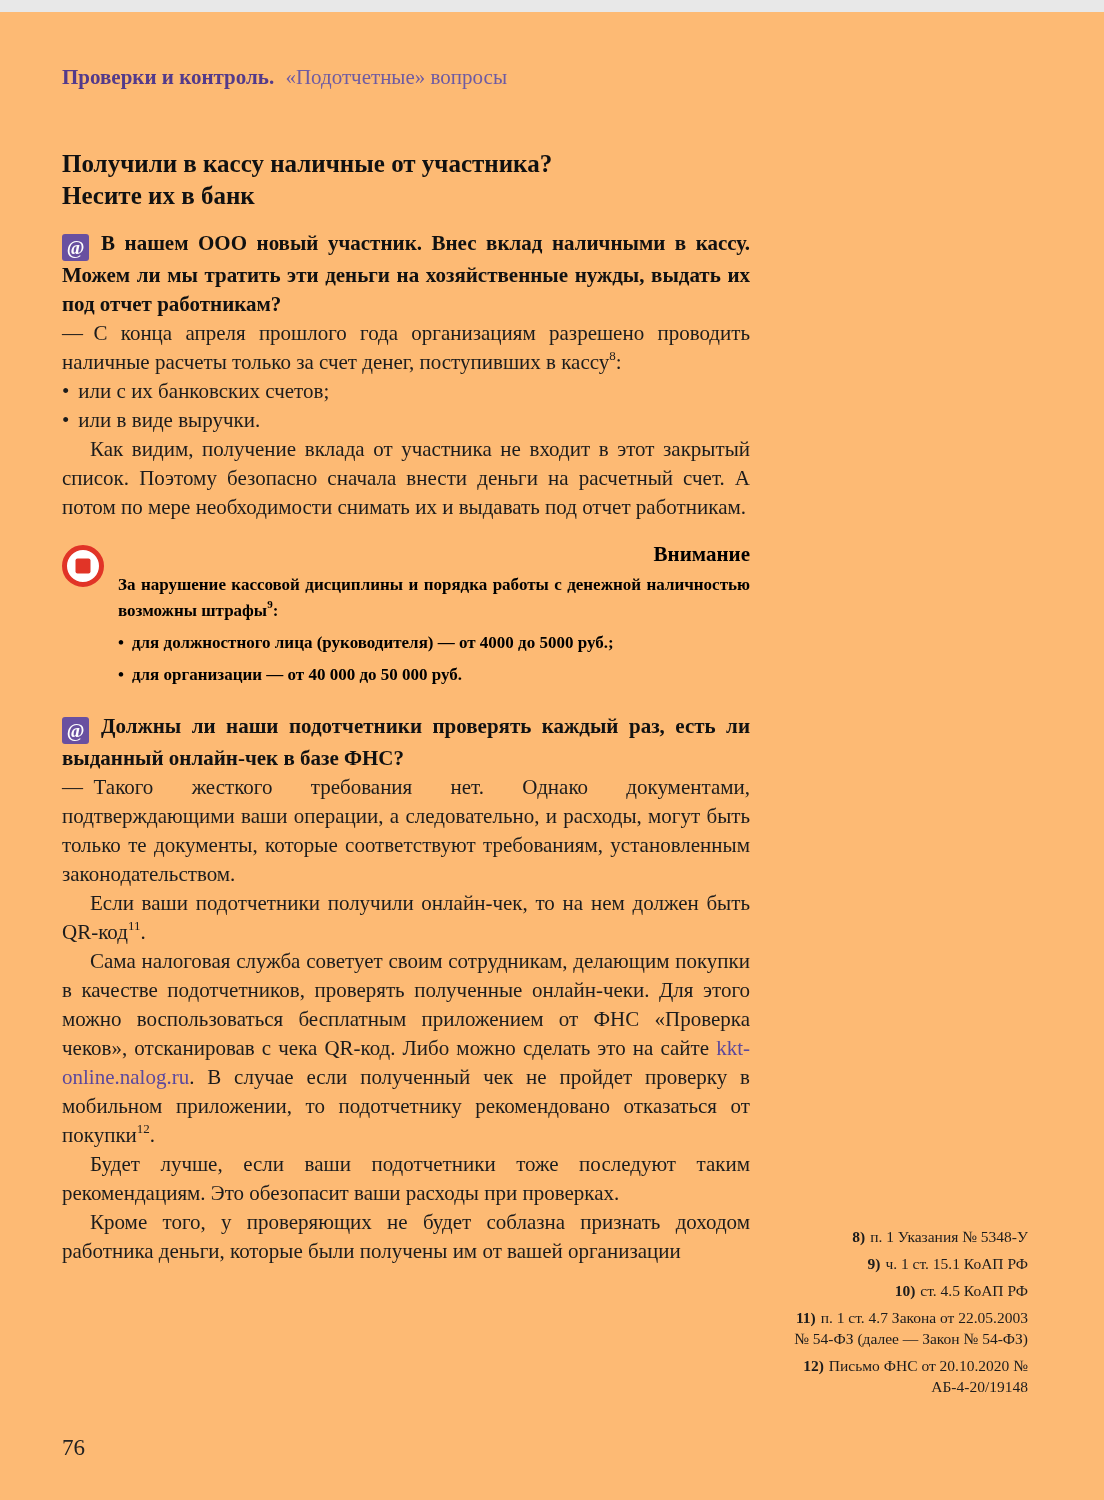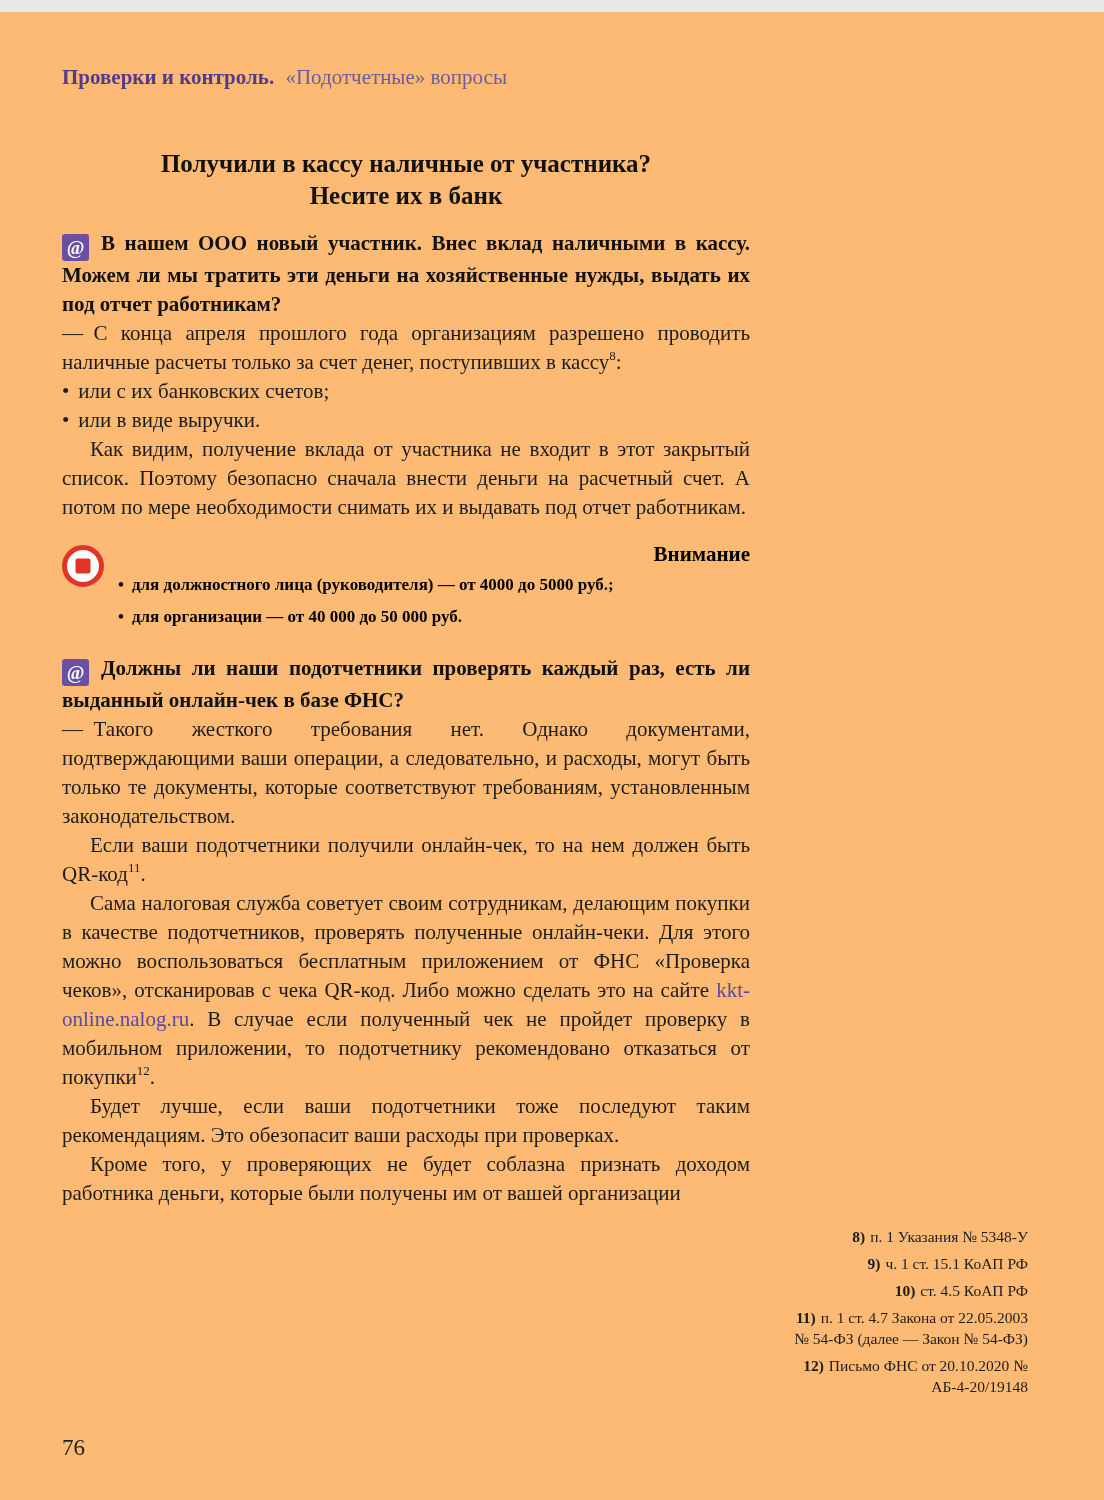--- a/index.html
+++ b/index.html
@@ -36,21 +36,21 @@
     text-align: justify;
   }
 
   .article-title {
     font-size: 25px;
     line-height: 32px;
     font-weight: bold;
     color: #111111;
     margin: 0 0 17px 0;
     white-space: pre-line;
-    text-align: center;
+    text-align: left;
   }
   .article-title.second { margin-top: 28px; }
 
   .question { font-weight: bold; margin: 0; color: #111111; }
   .q-icon {
     display: inline-block;
     width: 27px; height: 27px;
     background: #6950a0;
     color: #ffffff;
     font-size: 19px;
@@ -151,20 +151,21 @@
     <p class="para indent">Как видим, получение вклада от участника не входит в этот закрытый список. Поэтому безопасно сначала внести деньги на расчетный счет. А потом по мере необходимости снимать их и выдавать под отчет работникам.</p>
 
     <div class="attention">
       <div class="att-icon-col">
         <span class="att-icon">
             <span class="att-square"></span>
           </span>
       </div>
       <div class="att-body">
         <p class="att-title">Внимание</p>
+        <p><span>За нарушение кассовой дисциплины и порядка работы с денежной наличностью возможны штрафы</span><sup class="fnref">9</sup><span>:</span></p>
         <p class="att-li"><span class="bm">•</span><span>для должностного лица (руководителя) — от 4000 до 5000 руб.;</span></p>
         <p class="att-li"><span class="bm">•</span><span>для организации — от 40 000 до 50 000 руб.</span></p>
       </div>
     </div>
 
 
     <p class="question"><span class="q-icon">@</span><span>Должны ли наши подотчетники проверять каждый раз, есть ли выданный онлайн-чек в базе ФНС?</span></p>
 
     <p class="para">— Такого жесткого требования нет. Однако документами, подтверждающими ваши операции, а следовательно, и расходы, могут быть только те документы, которые соответствуют требованиям, установленным законодательством.</p>
 

